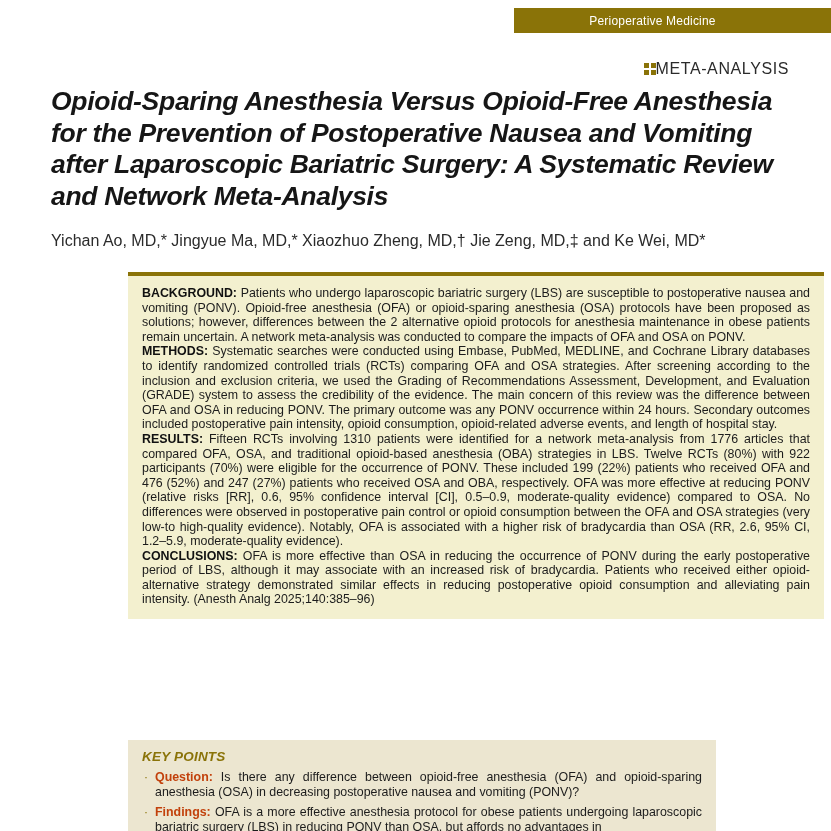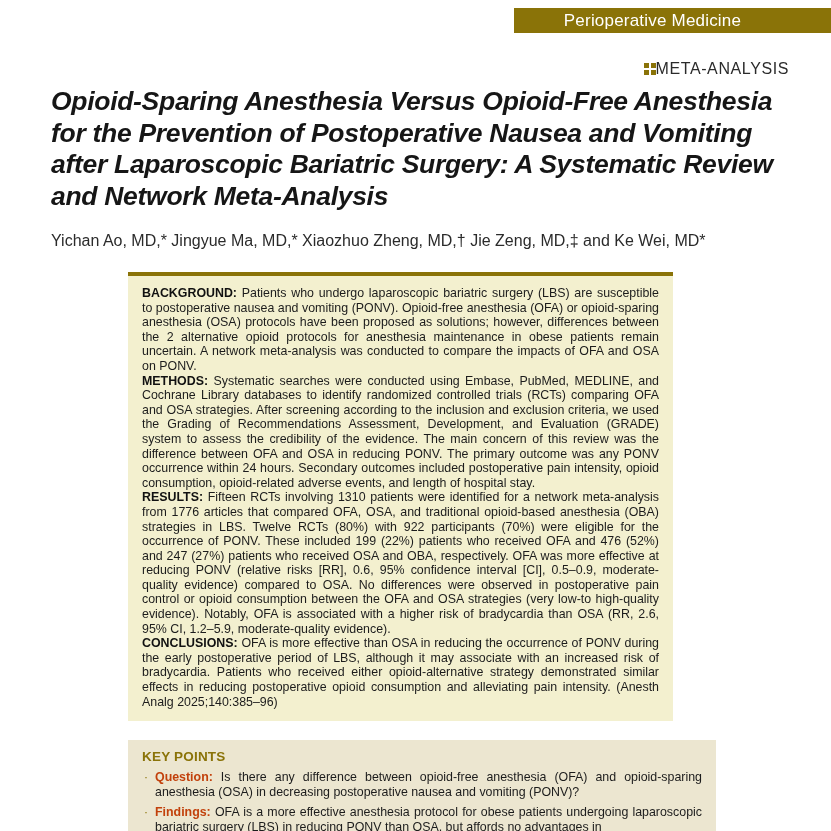--- a/index.html
+++ b/index.html
@@ -18,21 +18,21 @@
 
   
   .section-banner {
     position: absolute;
     left: 514px;
     top: 8px;
     right: 0;
     height: 25px;
     background: #8a7308;
     color: #ffffff;
-    font-size: 17px;
+    font-size: 12px;
     font-weight: 400;
     letter-spacing: 0.2px;
     display: flex;
     align-items: center;
     justify-content: center;
     padding-right: 40px;
     box-sizing: border-box;
   }
 
   
@@ -84,21 +84,21 @@
     width: 770px;
     font-size: 16px;
     color: #2b2b2b;
   }
 
   
   .abstract-box {
     position: absolute;
     left: 128px;
     top: 272px;
-    width: 545px;
+    width: 696px;
     background: #f3f0cf;
     border-top: 4px solid #8a7308;
     box-sizing: border-box;
     padding: 10px 14px 12px 14px;
   }
   .abstract-para {
     font-size: 12.4px;
     line-height: 14.6px;
     text-align: justify;
     color: #1c1c1c;
@@ -120,20 +120,21 @@
     background: #ece6d0;
     box-sizing: border-box;
     padding: 9px 14px 12px 14px;
   }
   .keypoints-title {
     font-size: 13.5px;
     font-weight: bold;
     color: #8a7308;
     letter-spacing: 0.2px;
     margin: 0 0 6px 0;
+    font-style: italic;
   }
   .keypoint-item {
     display: flex;
     gap: 7px;
     margin-bottom: 6px;
   }
   .keypoint-bullet {
     color: #8a7308;
     font-size: 12px;
     line-height: 14.6px;

